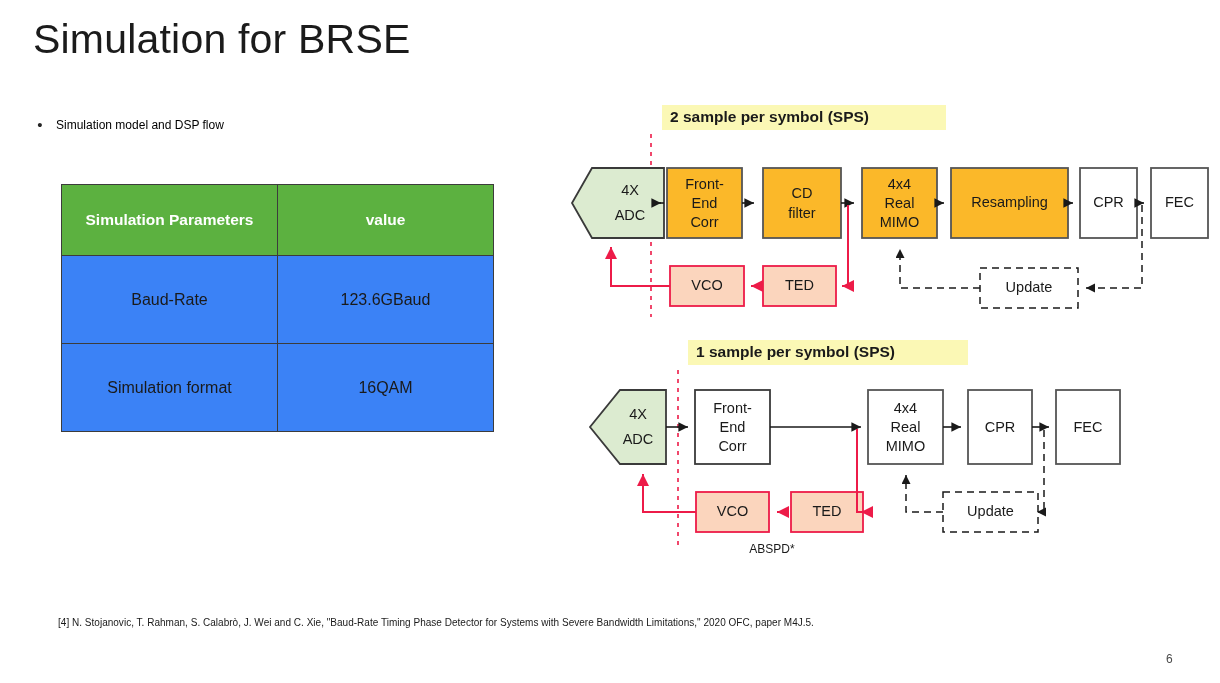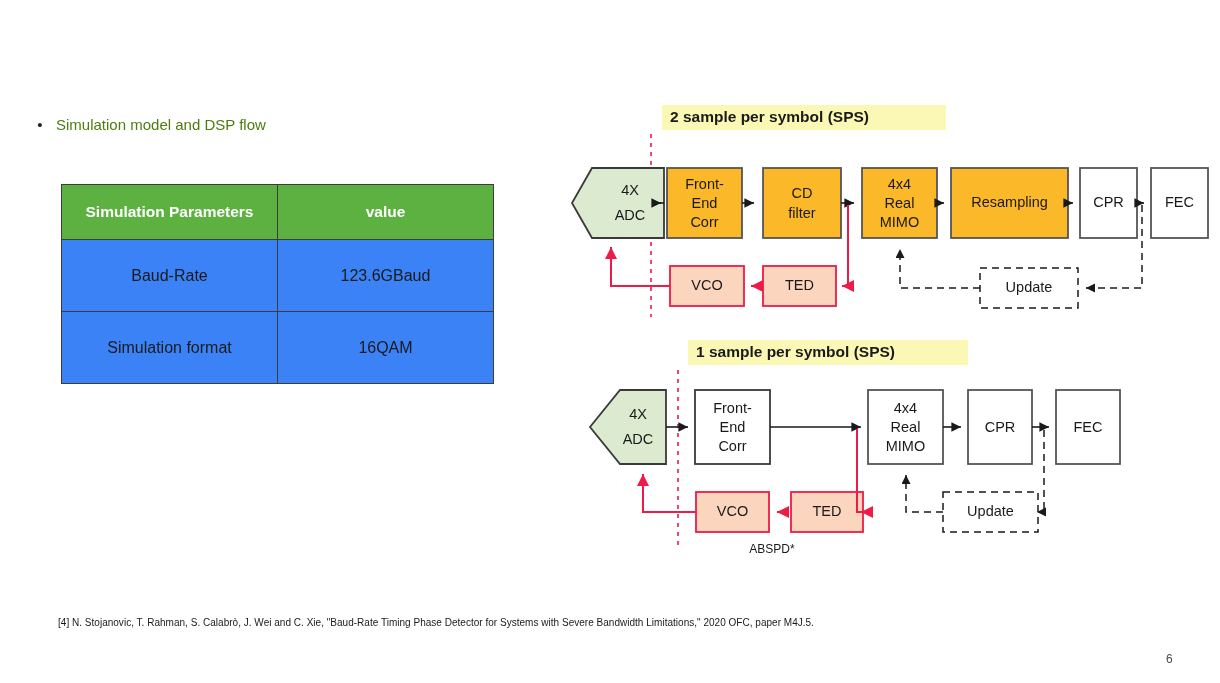--- a/index.html
+++ b/index.html
@@ -23,34 +23,34 @@
 
   
   .bullet-row{
     position:absolute;left:35px;top:115px;
     display:flex;align-items:flex-start;gap:11px;
   }
   .bullet-dot{
     font-size:15px;line-height:20px;color:#262626;
     width:10px;text-align:center;
   }
-  .bullet-text{font-size:15px;line-height:20px;color:#4d7c0f;text-align:center;}
+  .bullet-text{font-size:12px;line-height:20px;color:#000000;text-align:center;}
 
   
   .param-table{
     position:absolute;left:61px;top:184px;
     width:433px;
     border-collapse:collapse;
     table-layout:fixed;
   }
   .param-table td,.param-table th{
     border:1.4px solid #3c3c3c;
     text-align:center;
     vertical-align:middle;
-    padding:4px;
+    padding:12px;
   }
   .param-table thead th{
     background:#5CB140;
     color:#ffffff;
     font-size:15.5px;
     font-weight:bold;
     height:46px;
   }
   .param-table tbody td{
     background:#3b82f6;
@@ -100,20 +100,21 @@
   .page-number{
     position:absolute;left:1166px;top:652px;
     font-size:12px;color:#4a4a4a;
   }
 </style>
 </head>
 <body>
 
 <div id="slide">
 
+  <div class="slide-title">Simulation for BRSE</div>
 
   <div class="bullet-row">
     <span class="bullet-dot">•</span>
     <span class="bullet-text">Simulation model and DSP flow</span>
   </div>
 
   <table class="param-table">
     <thead>
       <tr>
         <th>Simulation Parameters</th>

